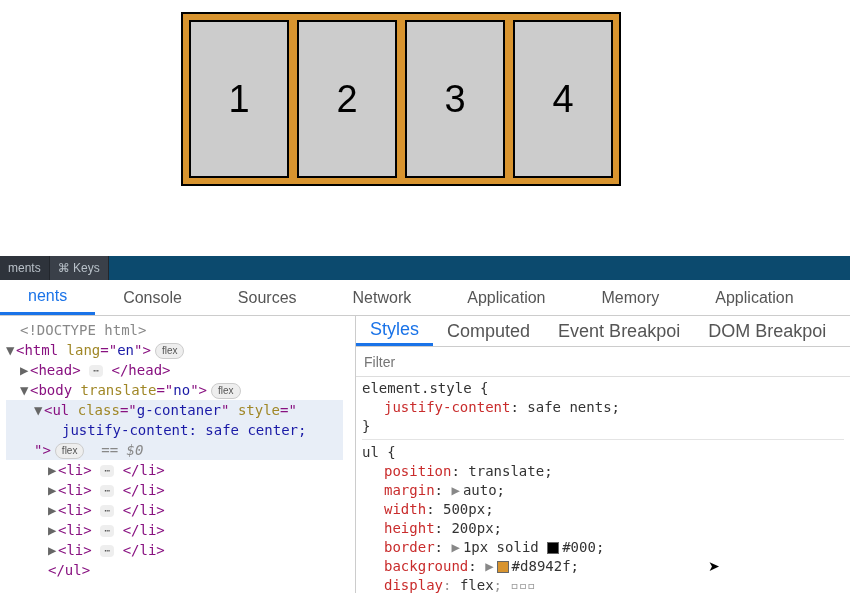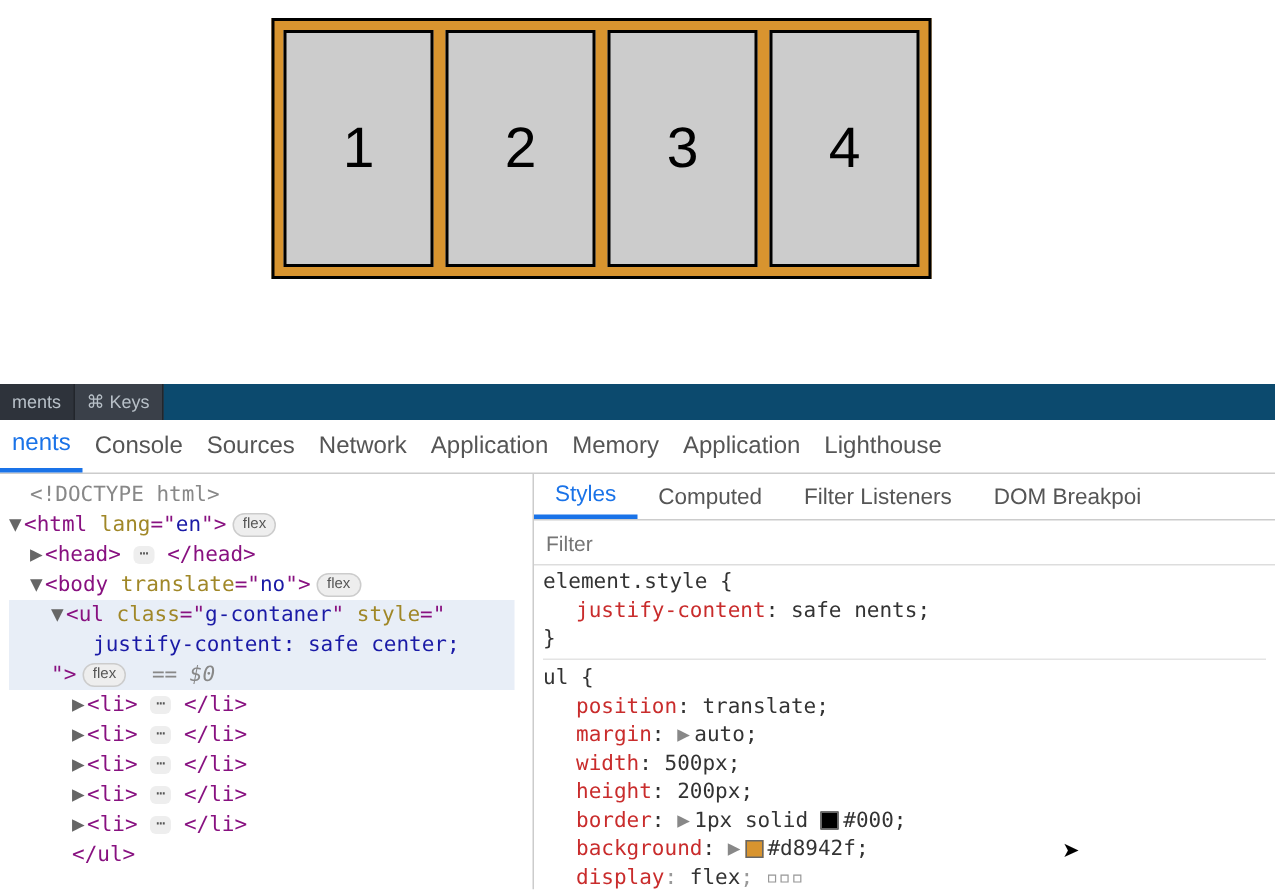--- a/index.html
+++ b/index.html
@@ -73,21 +73,21 @@
     height: 36px;
     width: 850px;
     background: #fff;
     display: flex;
     align-items: center;
     border-bottom: 1px solid #ccc;
     font-size: 16px;
     color: #555;
   }
   .tabs .tab {
-    padding: 0 8px;
+    padding: 0 28px;
     height: 100%;
     display: flex;
     align-items: center;
     cursor: pointer;
   }
   .tabs .tab.active {
     color: #1a73e8;
     border-bottom: 3px solid #1a73e8;
   }
 
@@ -151,21 +151,21 @@
     flex: 1;
     display: flex;
     flex-direction: column;
     overflow: hidden;
   }
   .subtabs {
     height: 32px;
     display: flex;
     align-items: center;
     border-bottom: 1px solid #ccc;
-    font-size: 15px;
+    font-size: 18px;
     color: #555;
     gap: 0;
   }
   .subtabs .stab {
     padding: 0 14px;
     height: 100%;
     display: flex;
     align-items: center;
     cursor: pointer;
   }
@@ -305,21 +305,21 @@
 
   <div class="right-col">
     <div class="subtabs">
       <div class="stab active">
           <span>Styles</span>
         </div>
       <div class="stab">
           <span>Computed</span>
         </div>
       <div class="stab">
-          <span>Filter Listeners</span>
+          <span>Event Breakpoi</span>
         </div>
       <div class="stab">
           <span>DOM Breakpoi</span>
         </div>
     </div>
     <div class="filter-row">
       <input type="text" placeholder="Filter" style="">
     </div>
     <div class="styles-pane">
       <div class="ln"><span class="sel">element.style {</span></div>

